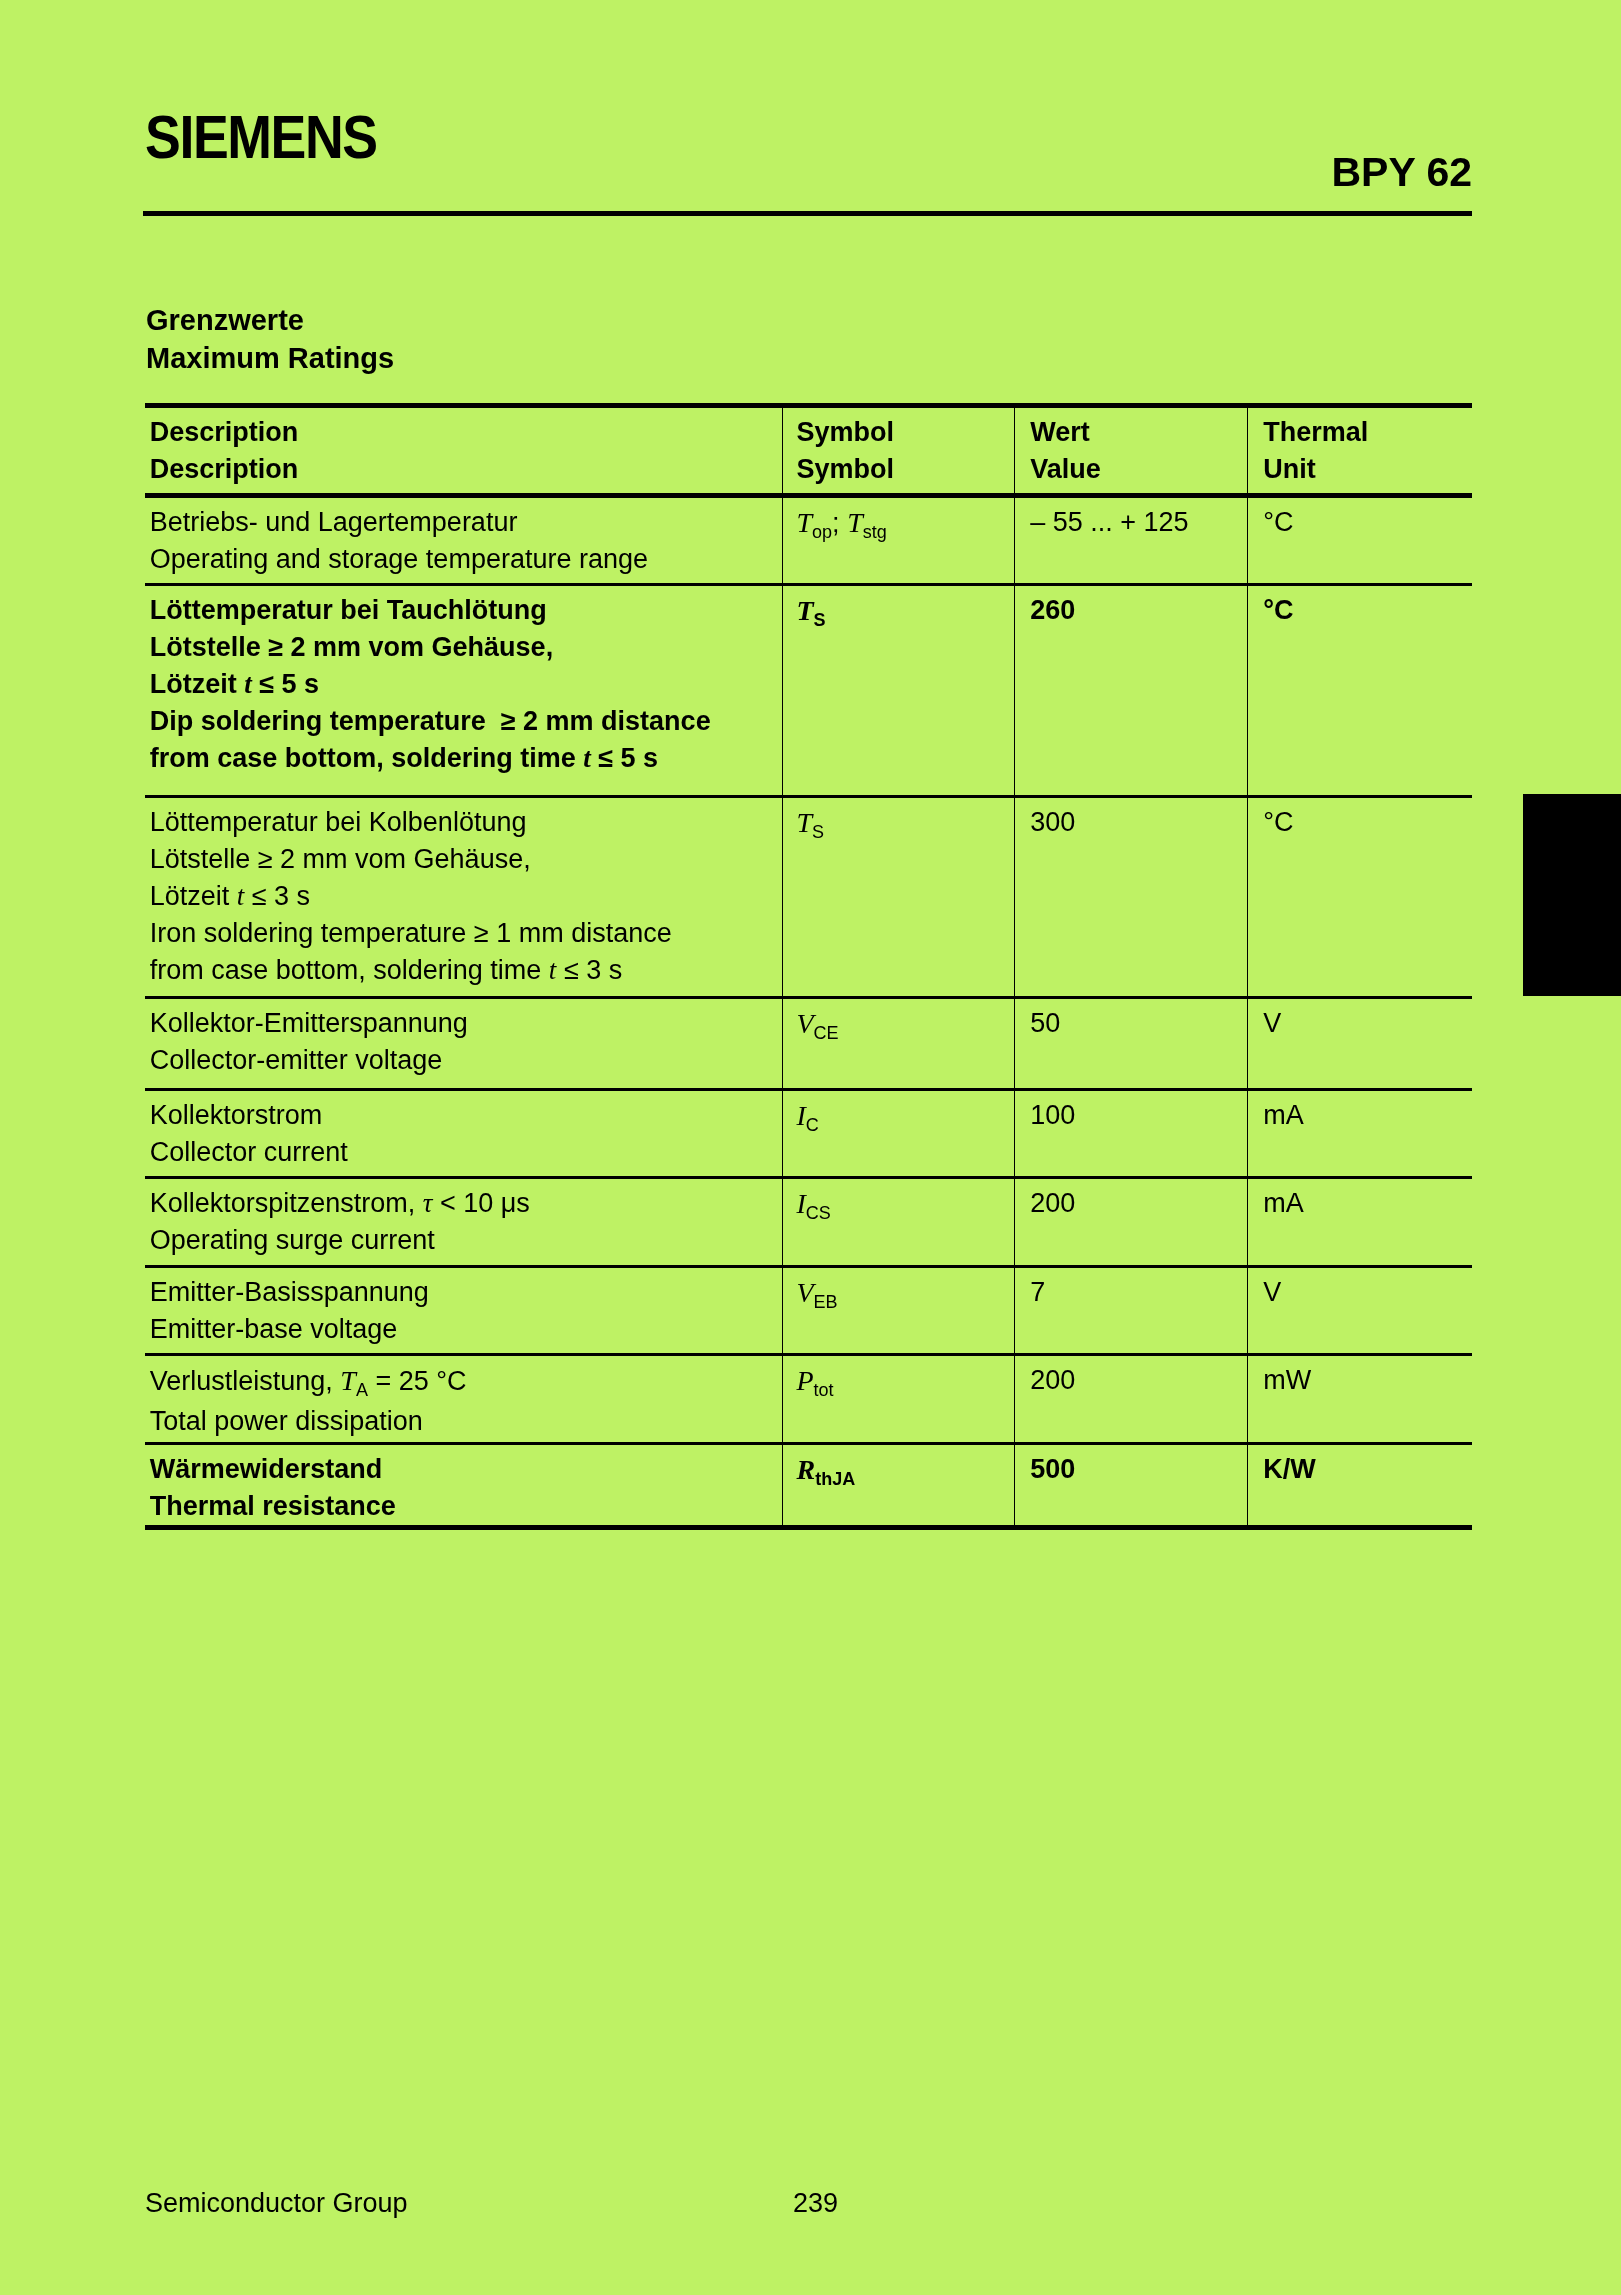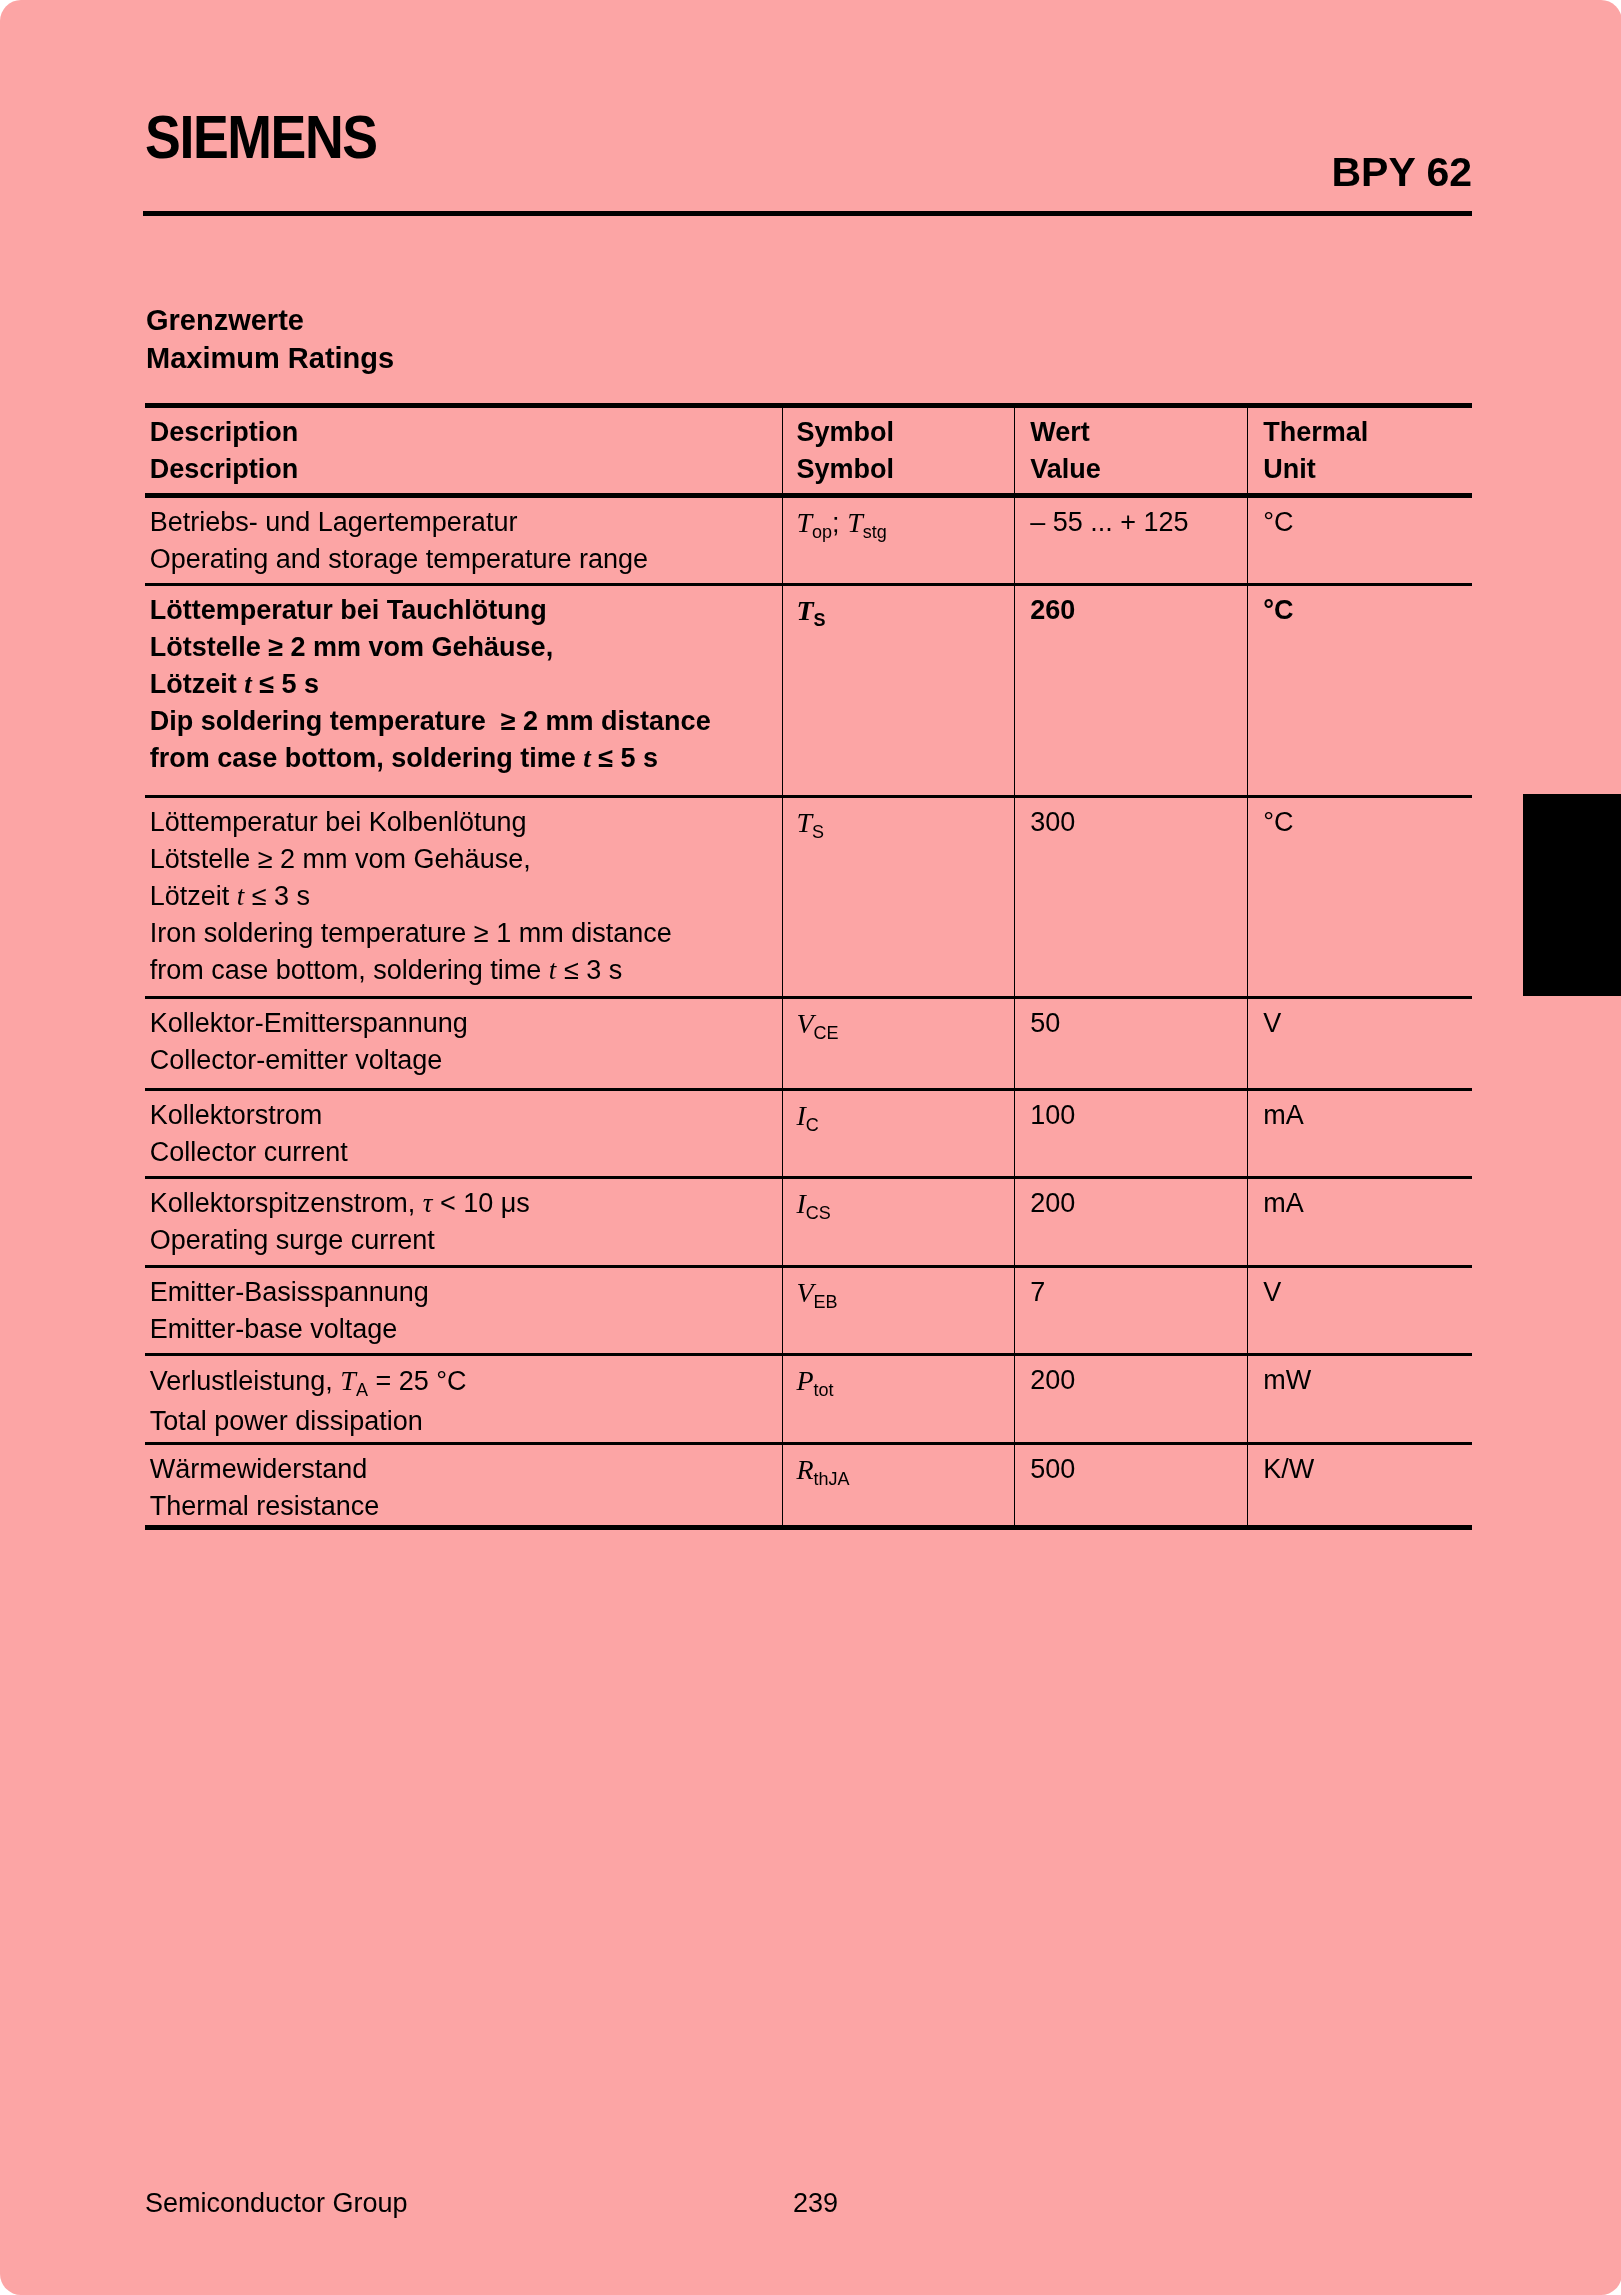--- a/index.html
+++ b/index.html
@@ -4,21 +4,21 @@
 <style>
   * { margin: 0; padding: 0; box-sizing: border-box; }
   html, body { background: #ffffff; }
   body {
     width: 1622px; height: 2295px;
     font-family: "Liberation Sans", sans-serif;
     color: #000000;
     position: relative;
     overflow: hidden;
   }
-  .page { position: absolute; left: 0; top: 0; width: 1622px; height: 2295px; background: #fca5a5; border-radius: 21px; }
+  .page { position: absolute; left: 0; top: 0; width: 1622px; height: 2295px; background: #bef264; }
 
   .brand {
     position: absolute; left: 145px; top: 107px;
     font-size: 61px; font-weight: bold; letter-spacing: -1.6px;
     transform: scaleX(0.88); transform-origin: left top;
     line-height: 1;
   }
   .partnum {
     position: absolute; left: 145px; top: 104px; width: 1327px;
     text-align: right; font-size: 41px; font-weight: bold; line-height: 1; margin-top: 48px;
@@ -39,21 +39,21 @@
     font-size: 27px; line-height: 37px;
     border-top: 5.5px solid #000000;
   }
   .ratings-table th, .ratings-table td {
     vertical-align: top; text-align: left;
     padding: 6.3px 4.7px 0 4.7px;
   }
   .ratings-table thead th { font-weight: bold; border-bottom: 5.5px solid #000000; }
   .ratings-table thead tr { height: 90px; }
   .ratings-table tbody td { border-bottom: 3.9px solid #000000; }
-  .ratings-table tbody tr:last-child td { border-bottom: 5.5px solid #000000; }
+  .ratings-table tbody tr:last-child td { border-bottom: 5.5px solid #000000; font-weight: bold; }
   .col-symbol { border-left: 1.6px solid #000000; padding-left: 14px !important; }
   .col-value  { border-left: 1.6px solid #000000; padding-left: 15.7px !important; }
   .col-unit   { border-left: 1.6px solid #000000; padding-left: 15.7px !important; }
 
   .ratings-table tbody tr:nth-child(1) { height: 89px; }
   .ratings-table tbody tr:nth-child(2) { height: 212px; font-weight: bold; }
   .ratings-table tbody tr:nth-child(3) { height: 201px; }
   .ratings-table tbody tr:nth-child(4) { height: 92px; }
   .ratings-table tbody tr:nth-child(5) { height: 88px; }
   .ratings-table tbody tr:nth-child(6) { height: 89px; }

